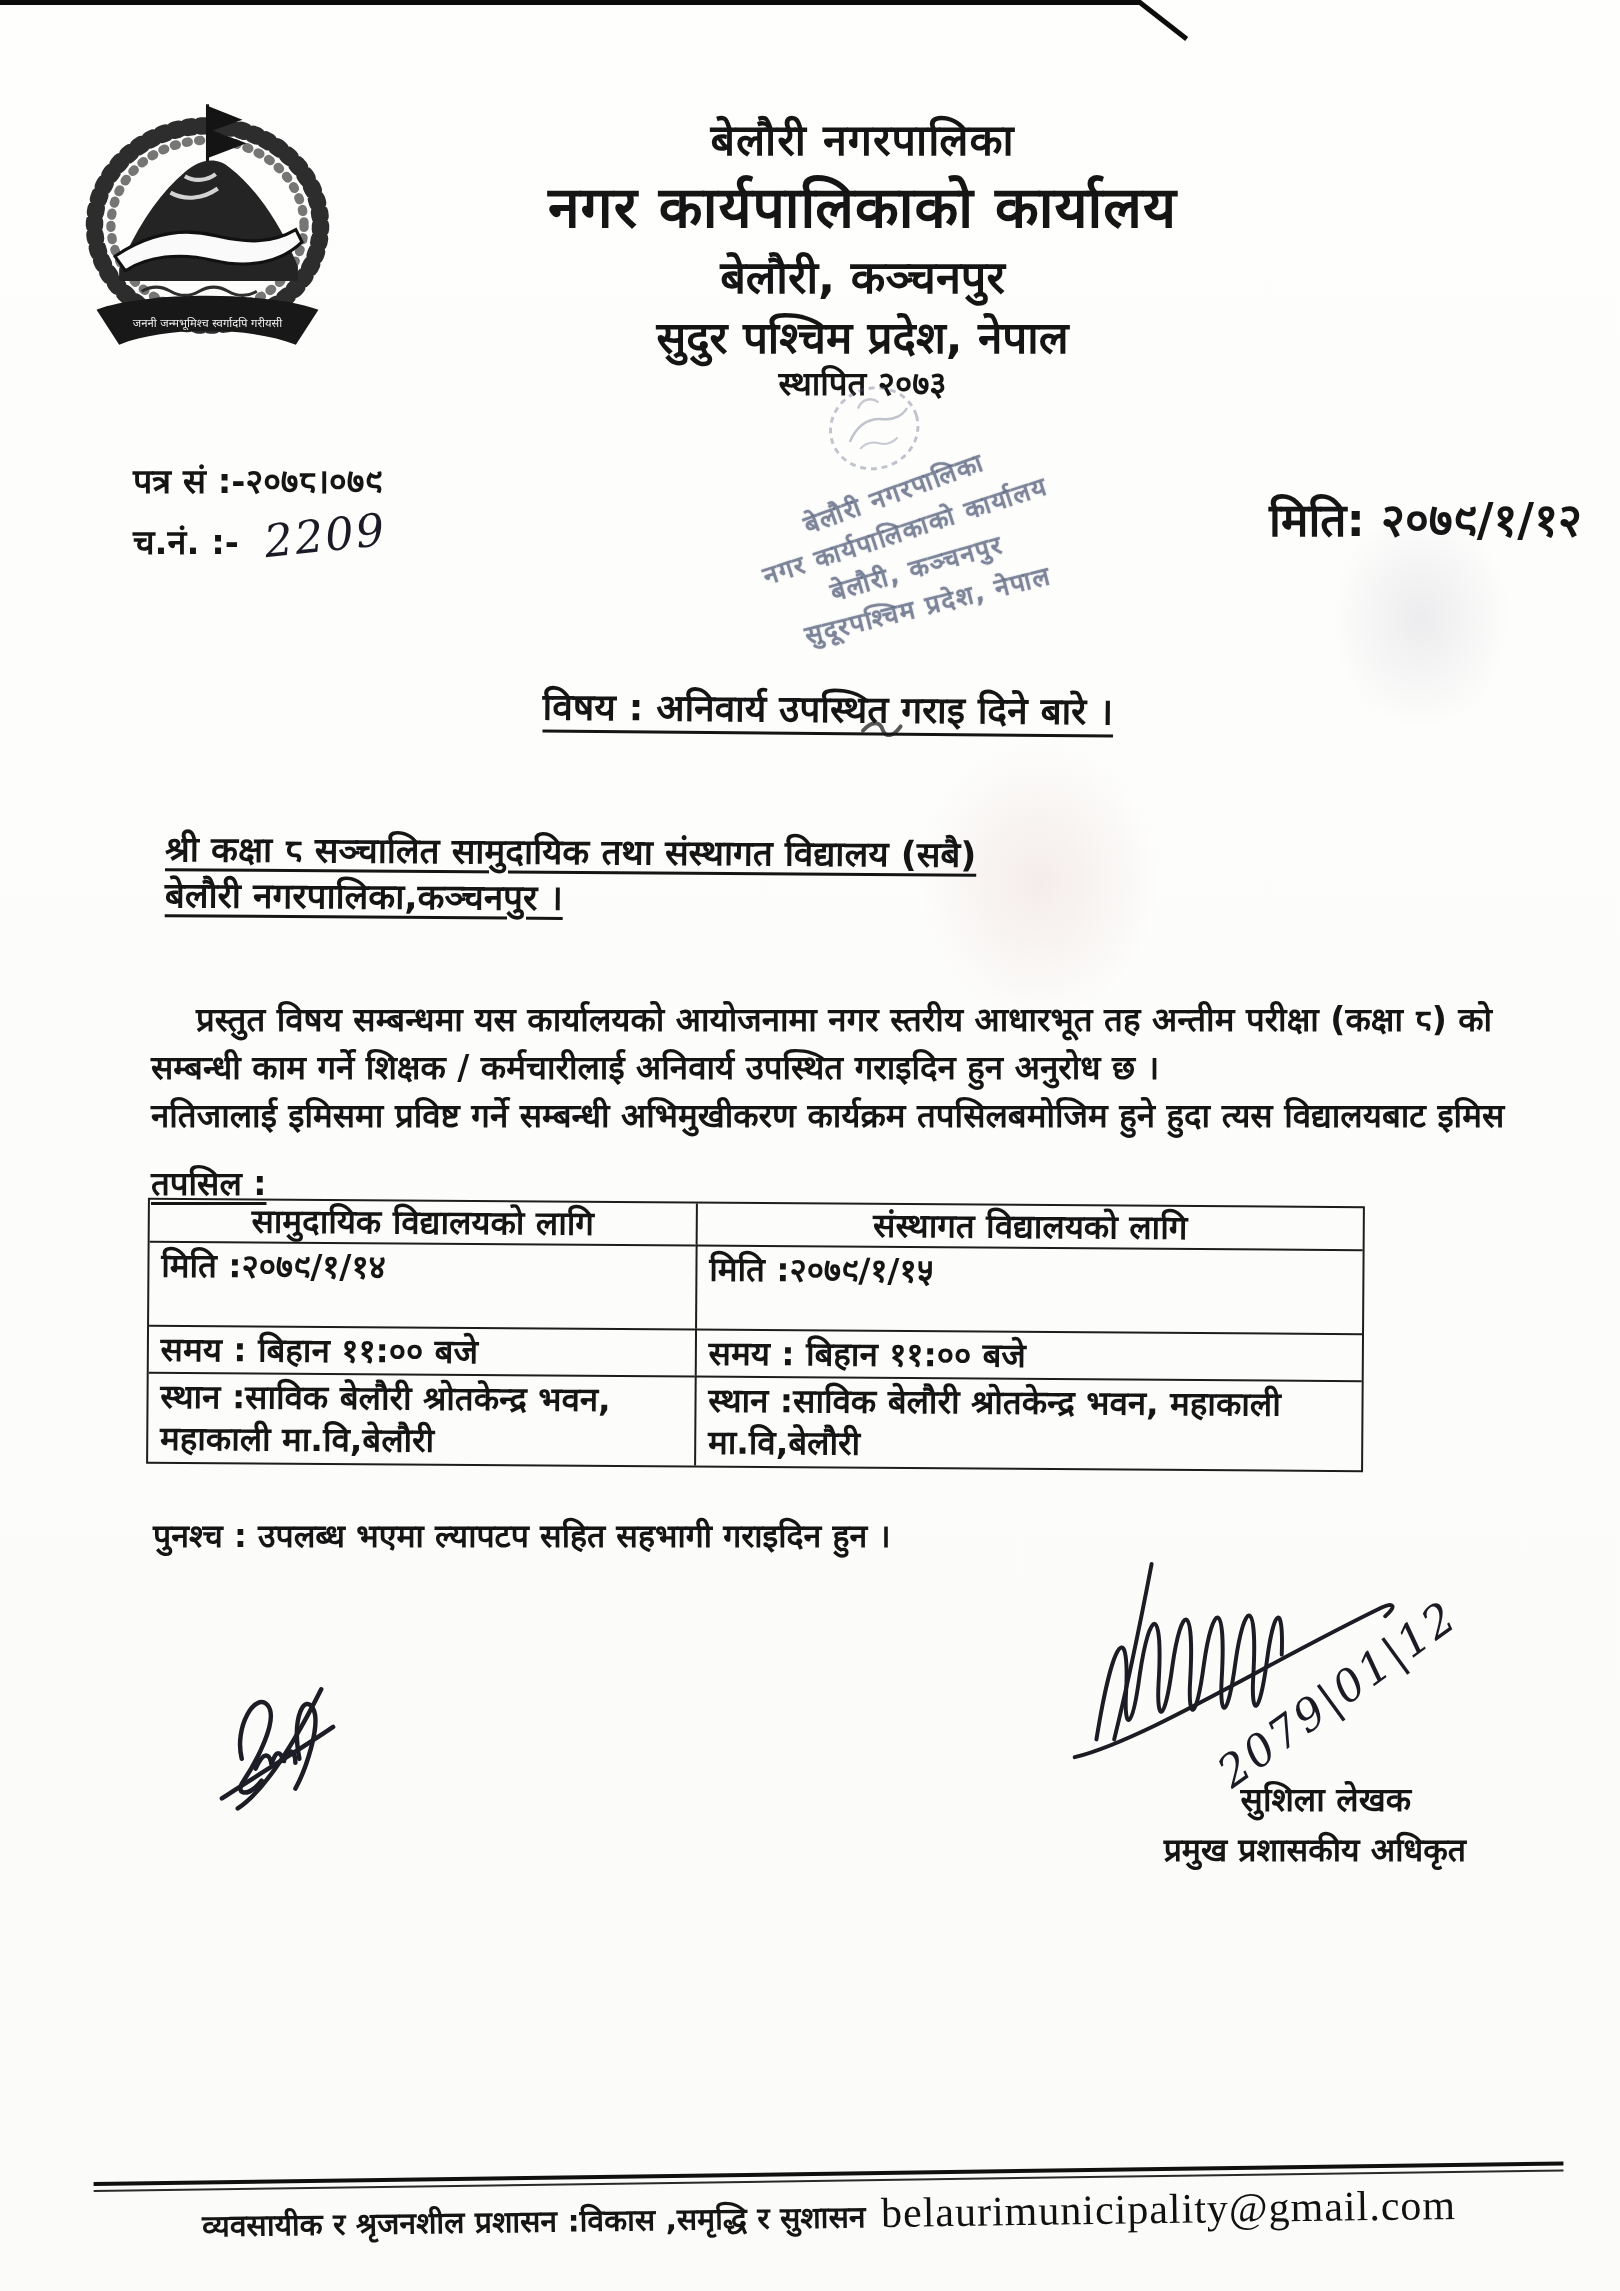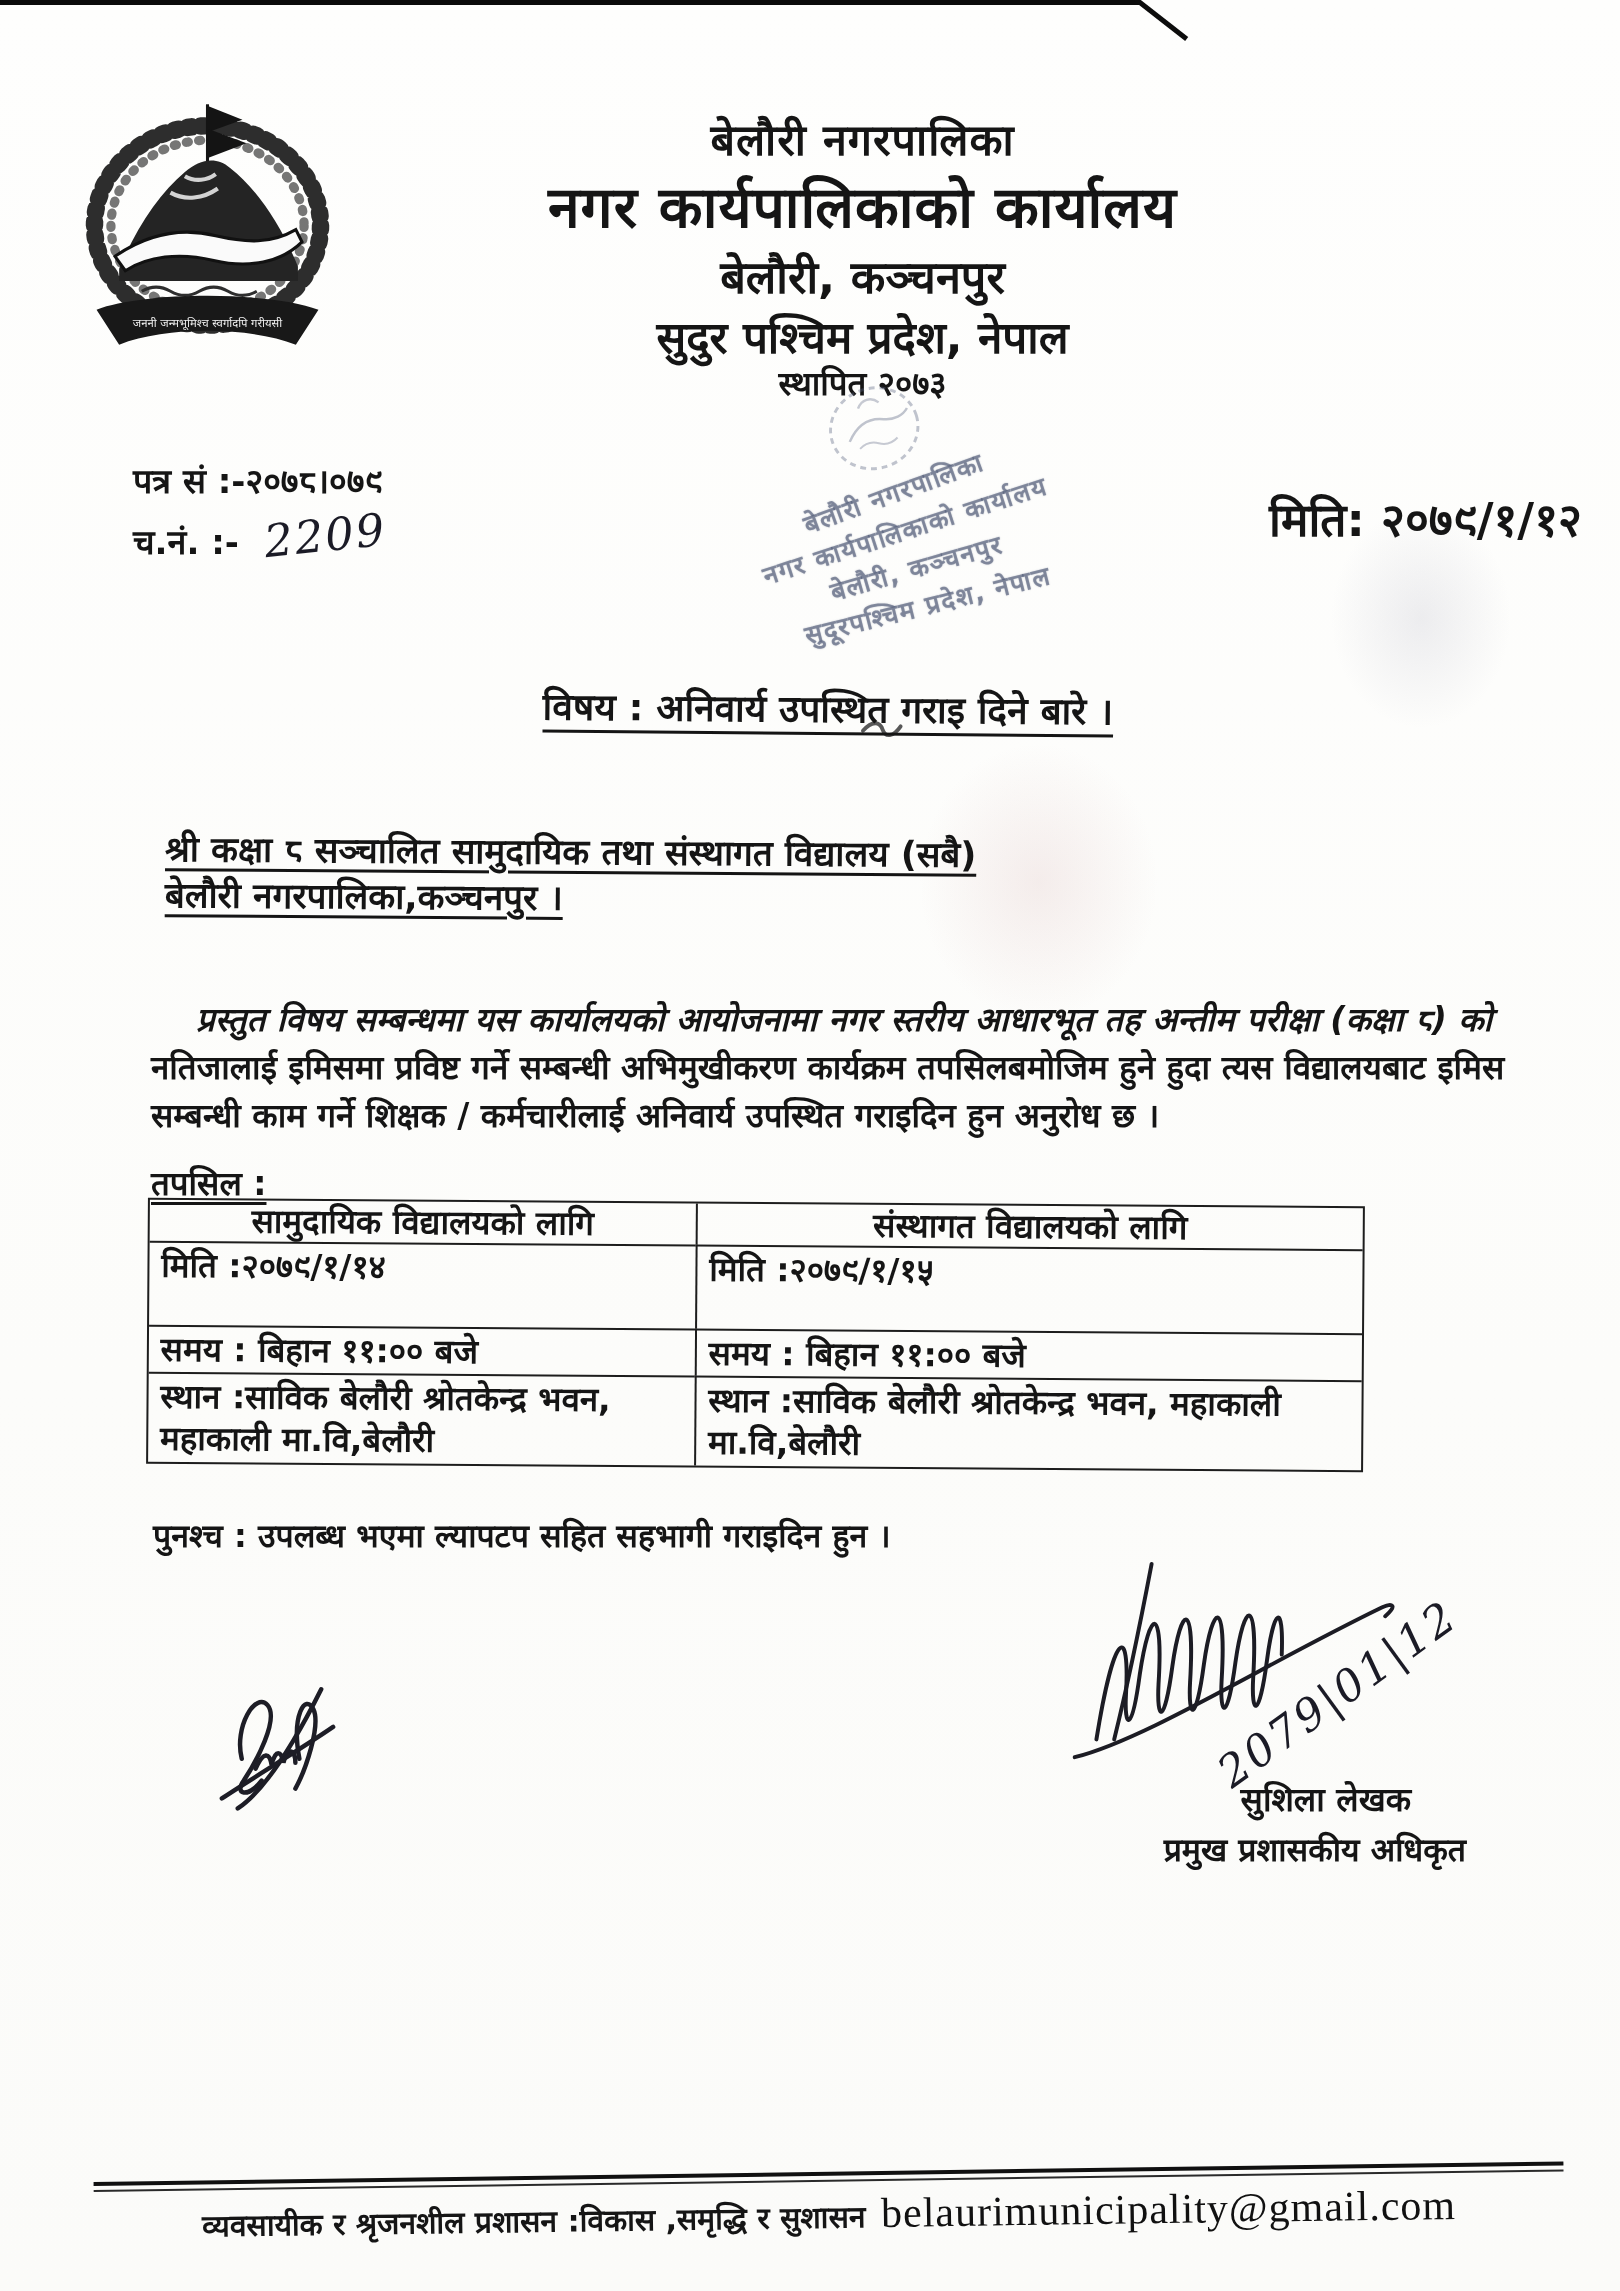--- a/index.html
+++ b/index.html
@@ -53,21 +53,21 @@
   .subject{left:333px;top:682px;width:990px;text-align:center;font-size:37px;font-weight:700;
     transform:rotate(0.5deg);text-decoration:underline;text-decoration-thickness:2.9px;text-underline-offset:9.8px;}
 
   
   .addressee{left:165px;top:829px;font-size:35px;font-weight:700;line-height:46px;transform:rotate(0.4deg);}
   .addressee div{white-space:nowrap;}
 
   
   .bodytext{left:151px;top:996px;font-size:33px;font-weight:600;line-height:48px;}
   .bodytext .bl{white-space:nowrap;}
-  .bodytext .indent{text-indent:45px;font-style:italic;}
+  .bodytext .indent{text-indent:45px;}
 
   .tapasil{left:151px;top:1160px;font-size:33px;font-weight:700;}
 
   
   .sched{left:147px;top:1202px;width:1213px;display:grid;
     grid-template-columns:546px 667px;grid-template-rows:41px 84px 47px 90px;
     border:2.9px solid #1d1d1d;transform:rotate(0.4deg);}
   .sched .c{border-left:2.5px solid #1d1d1d;border-top:2.5px solid #1d1d1d;
     font-size:33px;font-weight:600;padding:2px 11.8px;overflow:hidden;line-height:42px;}
   .sched .nbl{border-left:none;}
@@ -159,22 +159,22 @@
 
   <div class="abs subject">विषय : अनिवार्य उपस्थित गराइ दिने बारे ।</div>
 
   <div class="abs addressee">
     <div class="u">श्री कक्षा ८ सञ्चालित सामुदायिक तथा संस्थागत विद्यालय (सबै)</div>
     <div class="u">बेलौरी नगरपालिका,कञ्चनपुर ।</div>
   </div>
 
   <div class="abs bodytext">
     <div class="bl indent">प्रस्तुत विषय सम्बन्धमा  यस कार्यालयको आयोजनामा नगर स्तरीय आधारभूत तह अन्तीम परीक्षा (कक्षा ८) को</div>
+    <div class="bl">सम्बन्धी काम गर्ने शिक्षक / कर्मचारीलाई  अनिवार्य उपस्थित गराइदिन हुन अनुरोध छ ।</div>
     <div class="bl">नतिजालाई इमिसमा प्रविष्ट गर्ने सम्बन्धी अभिमुखीकरण कार्यक्रम तपसिलबमोजिम हुने हुदा त्यस विद्यालयबाट इमिस</div>
-    <div class="bl">सम्बन्धी काम गर्ने शिक्षक / कर्मचारीलाई  अनिवार्य उपस्थित गराइदिन हुन अनुरोध छ ।</div>
   </div>
 
   <div class="abs tapasil u">तपसिल :</div>
 
   <div class="abs sched">
     <div class="c hd nbl nbt">सामुदायिक विद्यालयको लागि</div>
     <div class="c hd nbt">संस्थागत विद्यालयको लागि</div>
     <div class="c nbl">मिति :२०७९/१/१४</div>
     <div class="c">मिति :२०७९/१/१५</div>
     <div class="c nbl">समय : बिहान ११:०० बजे</div>

